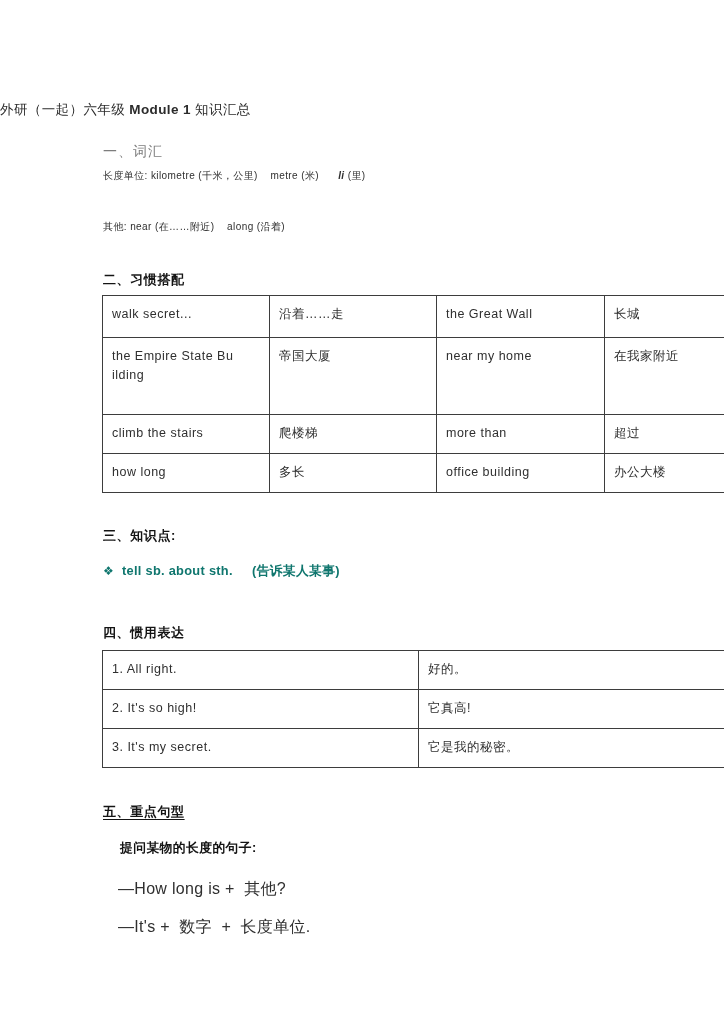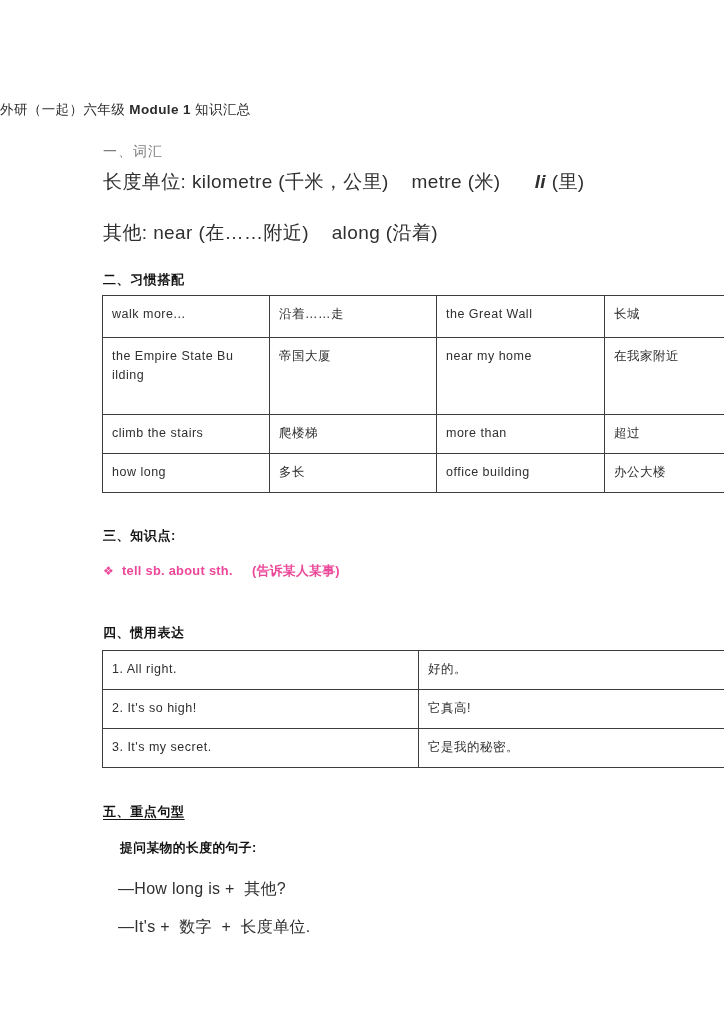--- a/index.html
+++ b/index.html
@@ -48,35 +48,35 @@
     color: #141414;
     letter-spacing: 0.6px;
   }
   .sec-h1-bold.underlined {
     text-decoration: underline;
     text-underline-offset: 3px;
   }
   .body-line {
     position: absolute;
     left: 103px;
-    font-size: 19px;
+    font-size: 10px;
     color: #2f2f2f;
     letter-spacing: 0.4px;
     white-space: pre;
   }
   .body-line i.bi {
     font-style: italic;
     font-weight: bold;
   }
   .kp-line {
     position: absolute;
     left: 103px;
     font-size: 12.8px;
     font-weight: bold;
-    color: #ec4899;
+    color: #0f766e;
     letter-spacing: 0.3px;
     white-space: pre;
   }
   .kp-line .diamond {
     font-size: 12px;
     padding-right: 4px;
   }
   .sub-bold {
     position: absolute;
     left: 120px;
@@ -142,21 +142,21 @@
 
   <div class="body-line" style="top:169px;"><span>长度单位: kilometre (千米，公里)    metre (米)      </span><i class="bi">li</i><span> (里)</span></div>
 
   <div class="body-line" style="top:220px;">其他: near (在……附近)    along (沿着)</div>
 
   <div class="sec-h1-bold" style="top:271px;">二、习惯搭配</div>
 
   <table class="grid t1">
     <tbody>
       <tr class="r1">
-        <td class="c1">walk more...</td>
+        <td class="c1">walk secret...</td>
         <td class="c2 cn">沿着……走</td>
         <td class="c3">the Great Wall</td>
         <td class="c4 cn">长城</td>
       </tr>
       <tr class="r2">
         <td class="c1">the Empire State Bu ilding</td>
         <td class="c2 cn">帝国大厦</td>
         <td class="c3">near my home</td>
         <td class="c4 cn">在我家附近</td>
       </tr>

